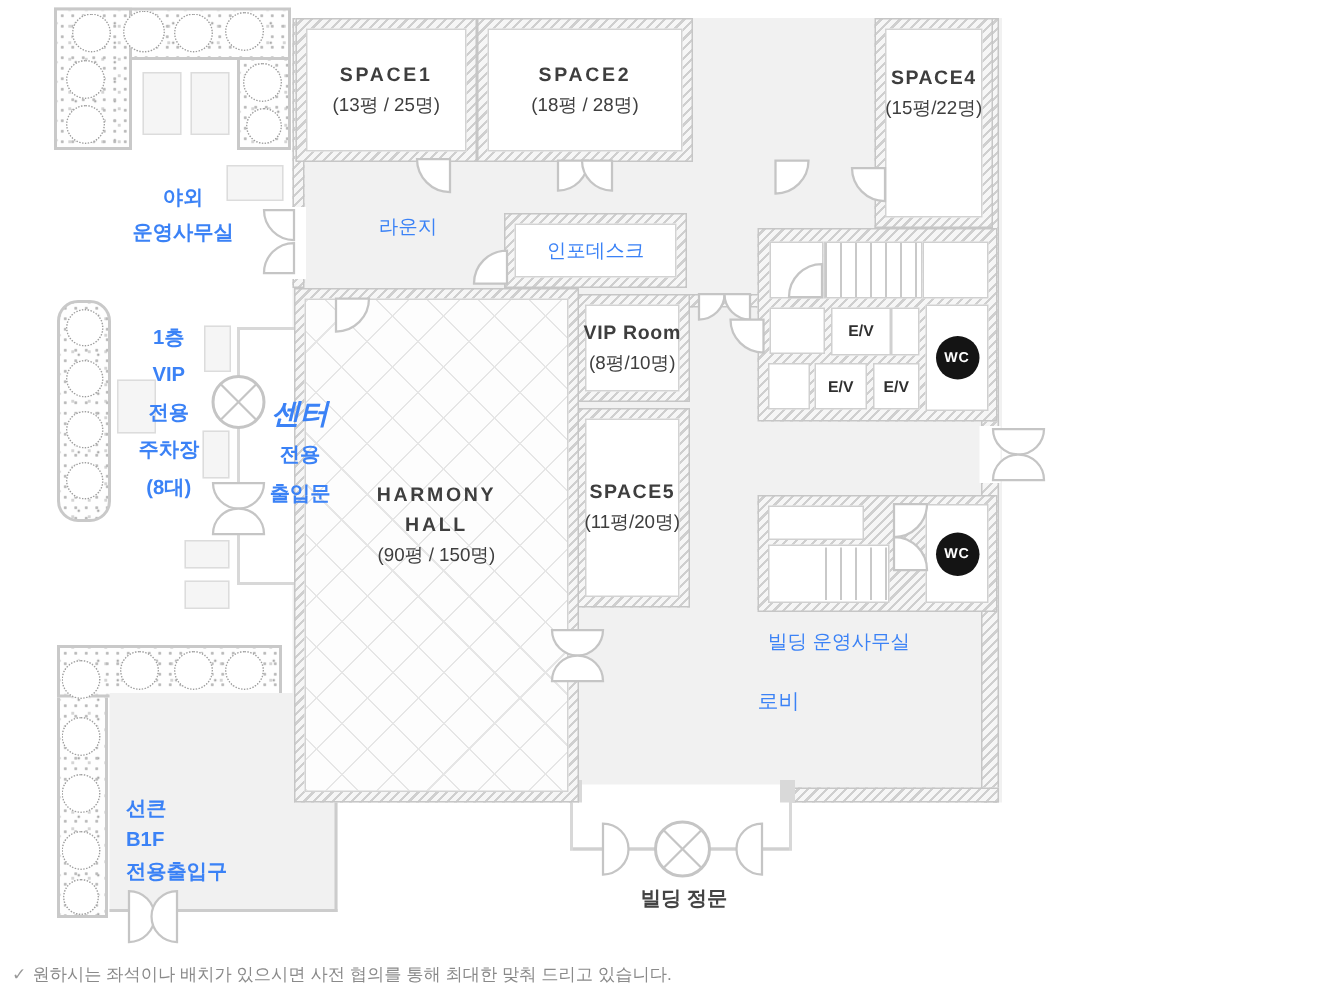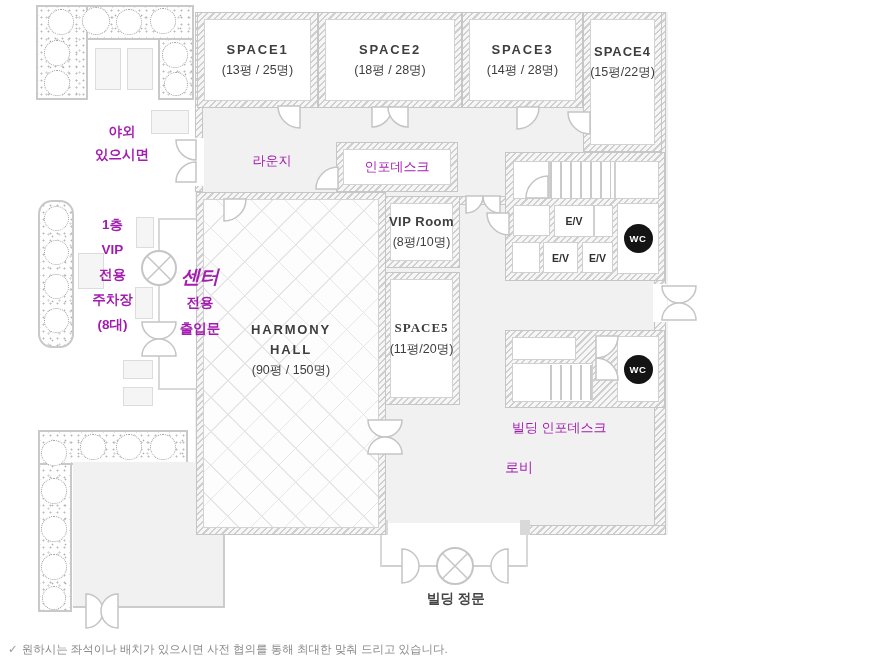--- a/index.html
+++ b/index.html
@@ -25,21 +25,21 @@
   .pad{background:#f5f5f5;border:1.5px solid #dcdcdc;}
   .wroom{position:absolute;background:#fff;border:1px solid #d0d0d0;box-sizing:border-box;}
   .treads{background:#fff repeating-linear-gradient(to right,#c9c9c9 0 1.5px,transparent 1.5px 10px);
           border:1px solid #d0d0d0;}
   .wc{border-radius:50%;background:#141414;color:#fff;font-weight:bold;font-size:9.5px;
       letter-spacing:.5px;display:flex;align-items:center;justify-content:center;}
   .ev{display:flex;align-items:center;justify-content:center;font-weight:bold;
       font-size:10.5px;color:#2f2f2f;}
   .rname{font-weight:bold;font-size:13px;letter-spacing:1.8px;color:#3e3e3e;white-space:nowrap;}
   .rcap{font-size:12.5px;color:#3e3e3e;margin-top:5px;white-space:nowrap;}
-  .klabel{color:#a21caf;font-size:13px;white-space:nowrap;}
+  .klabel{color:#3b82f6;font-size:13px;white-space:nowrap;}
   .bold{font-weight:bold;}
   .stack{display:flex;flex-direction:column;}
   .stack span{display:block;}
   .ctr{text-align:center;}
   #doors{position:absolute;left:0;top:0;pointer-events:none;}
   #footer{position:absolute;left:8px;top:642px;font-size:11.5px;color:#8a8a8a;}
   #footer .chk{color:#9a9a9a;margin-right:4px;}
 </style>
 </head>
 <body>
@@ -103,46 +103,40 @@
         <span class="rname">SPACE1</span>
       <span class="rcap">(13평 / 25명)</span>
       </div>
   </div>
   <div class="abs wallh" style="left:318px;top:12px;width:144px;height:96px;">
     <div class="rin">
         <span class="rname">SPACE2</span>
       <span class="rcap">(18평 / 28명)</span>
       </div>
   </div>
-  <div class="abs wallh" style="left:462px;top:12px;width:121px;height:96px;">
-    <div class="rin">
-        <span class="rname">SPACE3</span>
-      <span class="rcap">(14평 / 28명)</span>
-      </div>
-  </div>
   <div class="abs wallh" style="left:583px;top:12px;width:79px;height:140px;">
     <div class="rin" style="justify-content:flex-start;padding-top:24px;">
       <span class="rname" style="letter-spacing:1px;">SPACE4</span>
       <span class="rcap">(15평/22명)</span>
       </div>
   </div>
   <div class="abs wallh" style="left:336px;top:142px;width:122px;height:50px;">
     <div class="rin">
         <span class="klabel">인포데스크</span>
       </div>
   </div>
   <div class="abs wallh" style="left:383px;top:196px;width:77px;height:72px;">
     <div class="rin">
         <span class="rname" style="letter-spacing:0.5px;">VIP Room</span>
       <span class="rcap">(8평/10명)</span>
       </div>
   </div>
   <div class="abs wallh" style="left:383px;top:272px;width:77px;height:133px;">
     <div class="rin">
-        <span class="rname" style="letter-spacing:1px;font-family:Liberation Serif, serif;">SPACE5</span>
+        <span class="rname" style="letter-spacing:1px;">SPACE5</span>
       <span class="rcap">(11평/20명)</span>
       </div>
   </div>
   <div class="abs wallh" style="left:196px;top:192px;width:190px;height:343px;">
     <div class="rin lattice" style="justify-content:center;padding-bottom:26px;">
       <span class="rname">HARMONY</span>
       <span class="rname" style="margin-top:5px;">HALL</span>
       <span class="rcap">(90평 / 150명)</span>
     </div>
   </div>
@@ -176,37 +170,42 @@
     <div class="wroom" style="left:7px;top:33px;width:81px;height:39px;">
       <div class="abs treads" style="left:37px;top:1px;width:42px;height:35px;border:none;"></div>
       </div>
   </div>
 
   <div class="abs" style="left:194px;top:138px;width:10px;height:48px;background:#fff;"></div>
   <div class="abs" style="left:653px;top:284px;width:14px;height:38px;background:#fff;"></div>
 
   <div class="abs stack ctr" style="left:72px;top:120px;width:100px;line-height:23px;">
     <span class="klabel bold" style="font-size:13.5px;">야외</span>
-    <span class="klabel bold" style="font-size:13.5px;">있으시면</span>
+    <span class="klabel bold" style="font-size:13.5px;">운영사무실</span>
   </div>
   <div class="abs stack ctr" style="left:85px;top:212px;width:55px;line-height:25px;">
     <span class="klabel bold" style="font-size:13.5px;">1층</span>
     <span class="klabel bold" style="font-size:13.5px;">VIP</span>
     <span class="klabel bold" style="font-size:13.5px;">전용</span>
     <span class="klabel bold" style="font-size:13.5px;">주차장</span>
     <span class="klabel bold" style="font-size:13.5px;">(8대)</span>
   </div>
   <div class="abs stack ctr" style="left:177px;top:264px;width:46px;line-height:26px;">
     <span class="klabel bold" style="font-size:19px;font-style:italic;">센터</span>
     <span class="klabel bold" style="font-size:13.5px;">전용</span>
     <span class="klabel bold" style="font-size:13.5px;">출입문</span>
   </div>
-  <div class="abs klabel ctr" style="left:232px;top:152px;width:80px;">라운지</div>
+  <div class="abs stack" style="left:84px;top:528px;width:100px;line-height:21px;">
+    <span class="klabel bold" style="font-size:13.5px;">선큰</span>
+    <span class="klabel bold" style="font-size:13.5px;">B1F</span>
+    <span class="klabel bold" style="font-size:13.5px;">전용출입구</span>
+  </div>
+  <div class="abs klabel ctr" style="left:232px;top:142px;width:80px;">라운지</div>
   <div class="abs klabel" style="left:505px;top:459px;font-size:14px;">로비</div>
-  <div class="abs klabel" style="left:512px;top:419px;">빌딩 인포데스크</div>
+  <div class="abs klabel" style="left:512px;top:419px;">빌딩 운영사무실</div>
   <div class="abs klabel bold ctr" style="left:404px;top:590px;width:104px;font-size:13.5px;color:#444;">빌딩 정문</div>
 
   <svg id="doors" width="893" height="672" viewBox="0 0 893 672">
     <g stroke="#c5c5c5" stroke-width="1.5" fill="#ffffff">
       <g>
         <path d="M196,140 L176,140 A20,20 0 0 0 196,160 Z"></path>
         <path d="M196,182 L176,182 A20,20 0 0 1 196,162 Z"></path>
       </g>
       <g>
           <path d="M300,106 L278,106 A22,22 0 0 0 300,128 Z"></path>

